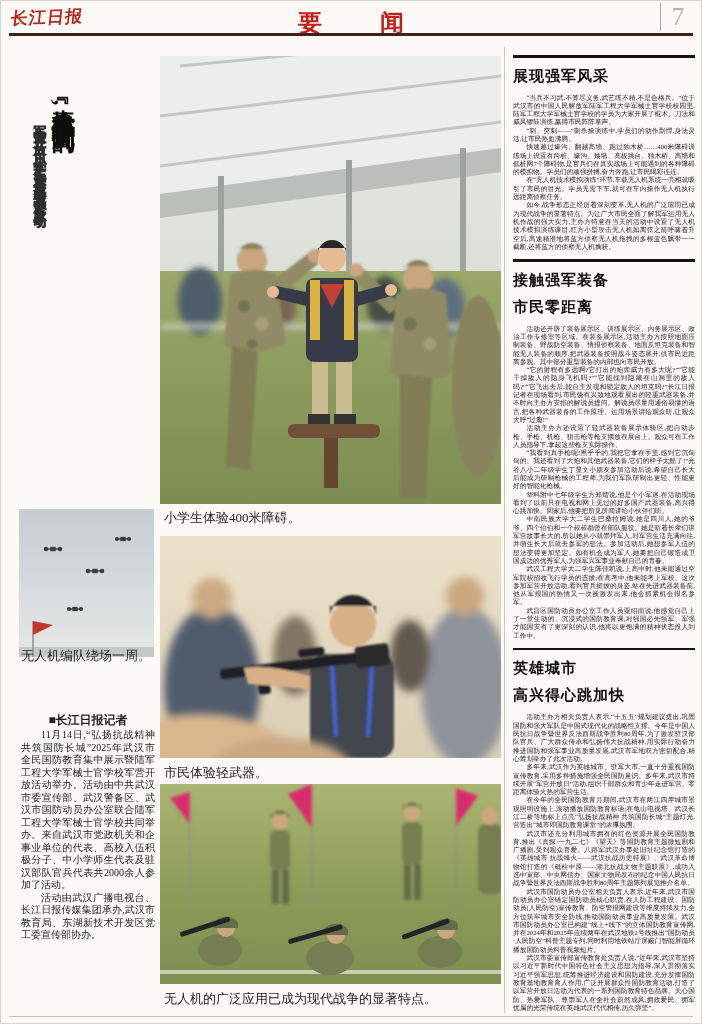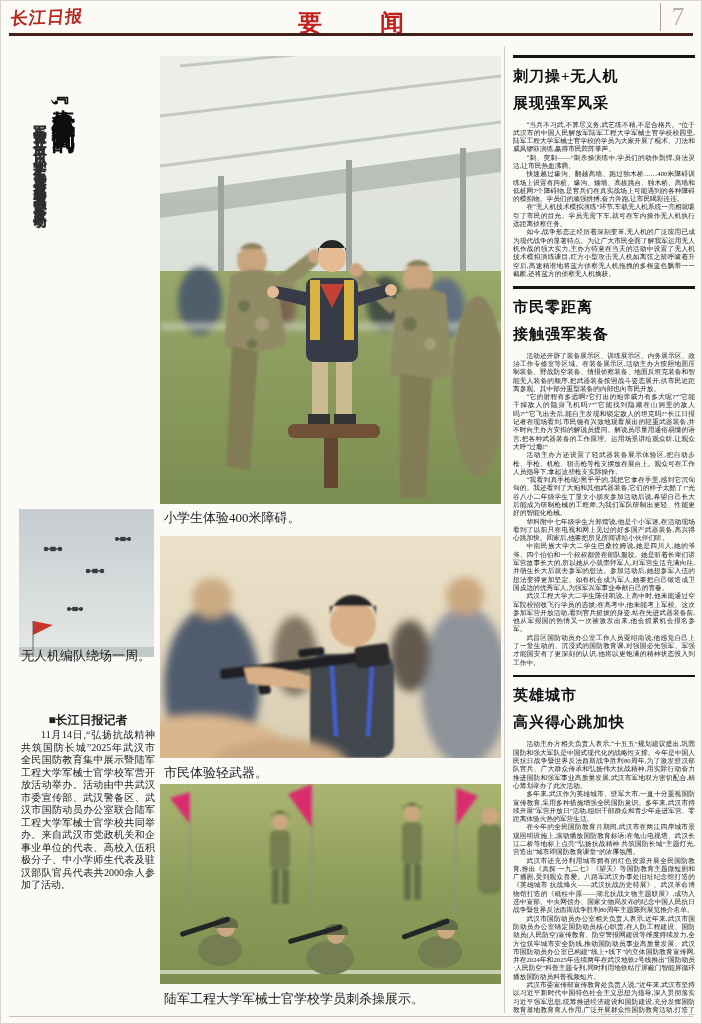--- a/index.html
+++ b/index.html
@@ -175,20 +175,21 @@
         </g>
     </g>
     <line x1="14" y1="112" x2="14" y2="148" stroke="#7c7f7b" stroke-width="1.2"></line>
     <polygon points="14,112 34,116 14,126" fill="#c4362c"></polygon>
   </svg>
   <div class="caption" style="left:20px;top:646px">无人机编队绕场一周。</div>
 
   <div class="left-byline">■长江日报记者</div>
   <div class="left-body">
       <p>11月14日,“弘扬抗战精神 共筑国防长城”2025年武汉市全民国防教育集中展示暨陆军工程大学军械士官学校军营开放活动举办。活动由中共武汉市委宣传部、武汉警备区、武汉市国防动员办公室联合陆军工程大学军械士官学校共同举办。来自武汉市党政机关和企事业单位的代表、高校入伍积极分子、中小学师生代表及驻汉部队官兵代表共2000余人参加了活动。</p>
+      <p>活动由武汉广播电视台、长江日报传媒集团承办,武汉市教育局、东湖新技术开发区党工委宣传部协办。</p>
     </div>
 
   <svg class="photo" style="left:159px;top:535px" width="341" height="222" viewBox="0 0 341 222">
     <defs>
       <linearGradient id="warm" x1="0" y1="0" x2="0" y2="1">
         <stop offset="0" stop-color="#ece1c8"></stop>
           <stop offset="1" stop-color="#d9cdb2"></stop>
       </linearGradient>
       <filter id="rb1">
           <feGaussianBlur stdDeviation="4"></feGaussianBlur>
@@ -286,42 +287,41 @@
       </g>
       <g transform="translate(280,152)">
         <ellipse cx="0" cy="16" rx="22" ry="16" fill="#707a4d"></ellipse>
           <circle cx="6" cy="-6" r="9" fill="#c9a57a"></circle>
         <path d="M-6,-10 a10,6 0 0 1 24,0 l0,4 -24,0 z" fill="#5f6942"></path>
         <rect x="-36" y="-14" width="50" height="5" rx="2" fill="#1c1d1f" transform="rotate(-20)"></rect>
       </g>
     </g>
     <rect width="341" height="200" fill="#ffffff" opacity="0.03"></rect>
   </svg>
-  <div class="caption" style="left:163px;top:989px">陆军工程大学军械士官学校学员刺杀操展示。</div>
+  <div class="caption" style="left:163px;top:989px">无人机的广泛应用已成为现代战争的显著特点。</div>
 
   <div class="col-rule"></div>
   <div class="right-col">
 
     <div class="section">
       <div class="section-rule"></div>
-      <h2 class="sec-head">刺刀操+无人机</h2>
       <h2 class="sec-head">展现强军风采</h2>
       <div class="sec-body">
           <p>“当兵不习武,不算尽义务,武艺练不精,不是合格兵。”位于武汉市的中国人民解放军陆军工程大学军械士官学校校园里,陆军工程大学军械士官学校的学员为大家开展了棍术、刀法和威风锣鼓演练,赢得市民阵阵掌声。</p>
           <p>“刺、突刺——”刺杀操演练中,学员们的动作剽悍,身法灵活,让市民热血沸腾。</p>
           <p>快速越过壕沟、翻越高墙、跑过独木桥……400米障碍训练场上设置有跨桩、壕沟、矮墙、高板跳台、独木桥、高墙和低桩网7个障碍物,是官兵们在真实战场上可能遇到的各种障碍的模拟物。学员们的顽强拼搏,奋力奔跑,让市民喝彩连连。</p>
           <p>在“无人机技术模拟演练”环节,车载无人机系统一亮相就吸引了市民的目光。学员无需下车,就可在车内操作无人机执行远距离侦察任务。</p>
           <p>如今,战争形态正经历着深刻变革,无人机的广泛应用已成为现代战争的显著特点。为让广大市民全面了解我军运用无人机作战的强大实力,主办方特意在当天的活动中设置了无人机技术模拟演练课目,红方小型攻击无人机如离弦之箭呼啸着升空后,高速精准地将蓝方侦察无人机拖拽的多根蓝色飘带一一截断,还将蓝方的侦察无人机擒获。</p>
         </div>
     </div>
 
     <div class="section">
       <div class="section-rule"></div>
+      <h2 class="sec-head">接触强军装备</h2>
       <h2 class="sec-head">市民零距离</h2>
-      <h2 class="sec-head">接触强军装备</h2>
       <div class="sec-body">
           <p>活动还开辟了装备展示区、训练展示区、内务展示区、政治工作专修室等区域。在装备展示区,活动主办方按照地面压制装备、野战防空装备、情报侦察装备、地面反坦克装备和智能无人装备的顺序,把武器装备按照战斗姿态展开,供市民近距离参观。其中部分重型装备的内部也向市民开放。</p>
           <p>“它的射程有多远啊?它打出的炮弹威力有多大呢?”“它能干掉敌人的隐身飞机吗?”“它能找到隐藏在山洞里的敌人吗?”“它飞出去后,能自主发现和锁定敌人的坦克吗?”长江日报记者在现场看到,市民饶有兴致地观看展出的轻重武器装备,并不时向主办方安排的解说员提问。解说员尽量用通俗易懂的语言,把各种武器装备的工作原理、运用场景讲给观众听,让观众大呼“过瘾!”</p>
           <p>活动主办方还设置了轻武器装备展示体验区,把自动步枪、手枪、机枪、狙击枪等枪支摆放在展台上。观众可在工作人员指导下,拿起这些枪支实际操作。</p>
           <p>“我看到真手枪呢!黑乎乎的,我把它拿在手里,感到它沉甸甸的。我还看到了大炮和其他武器装备,它们的样子太酷了!”光谷八小二年级学生丁显文小朋友参加活动后说,希望自己长大后能成为研制枪械的工程师,为我们军队研制出更轻、性能更好的智能化枪械。</p>
           <p>华科附中七年级学生方郑熠说,他是个小军迷,在活动现场看到了以前只在电视和网上见过的好多国产武器装备,高兴得心跳加快。回家后,他要把所见所闻讲给小伙伴们听。</p>
           <p>中南民族大学大二学生巴桑拉姆说,她是四川人,她的爷爷、四个伯伯和一个叔叔都曾在部队服役。她是听着长辈们讲军营故事长大的,所以她从小就崇拜军人,对军营生活充满向往,并萌生长大后就去参军的想法。参加活动后,她想参军入伍的想法变得更加坚定。如有机会成为军人,她要把自己锻造成卫国戍边的优秀军人,为强军兴军事业奉献自己的青春。</p>
           <p>武汉工程大学大二学生陈佳凯说,上高中时,他未能通过空军院校招收飞行学员的选拔;在高考中,他未能考上军校。这次参加军营开放活动,看到官兵挺拔的身姿,站在先进武器装备前,他从军报国的热情又一次被激发出来,他会抓紧机会报名参军。</p>
           <p>武昌区国防动员办公室工作人员粟绍南说,他感觉自己上了一堂生动的、沉浸式的国防教育课,对强国必先强军、军强才能国安有了更深刻的认识,他将以更饱满的精神状态投入到工作中。</p>
         </div>

